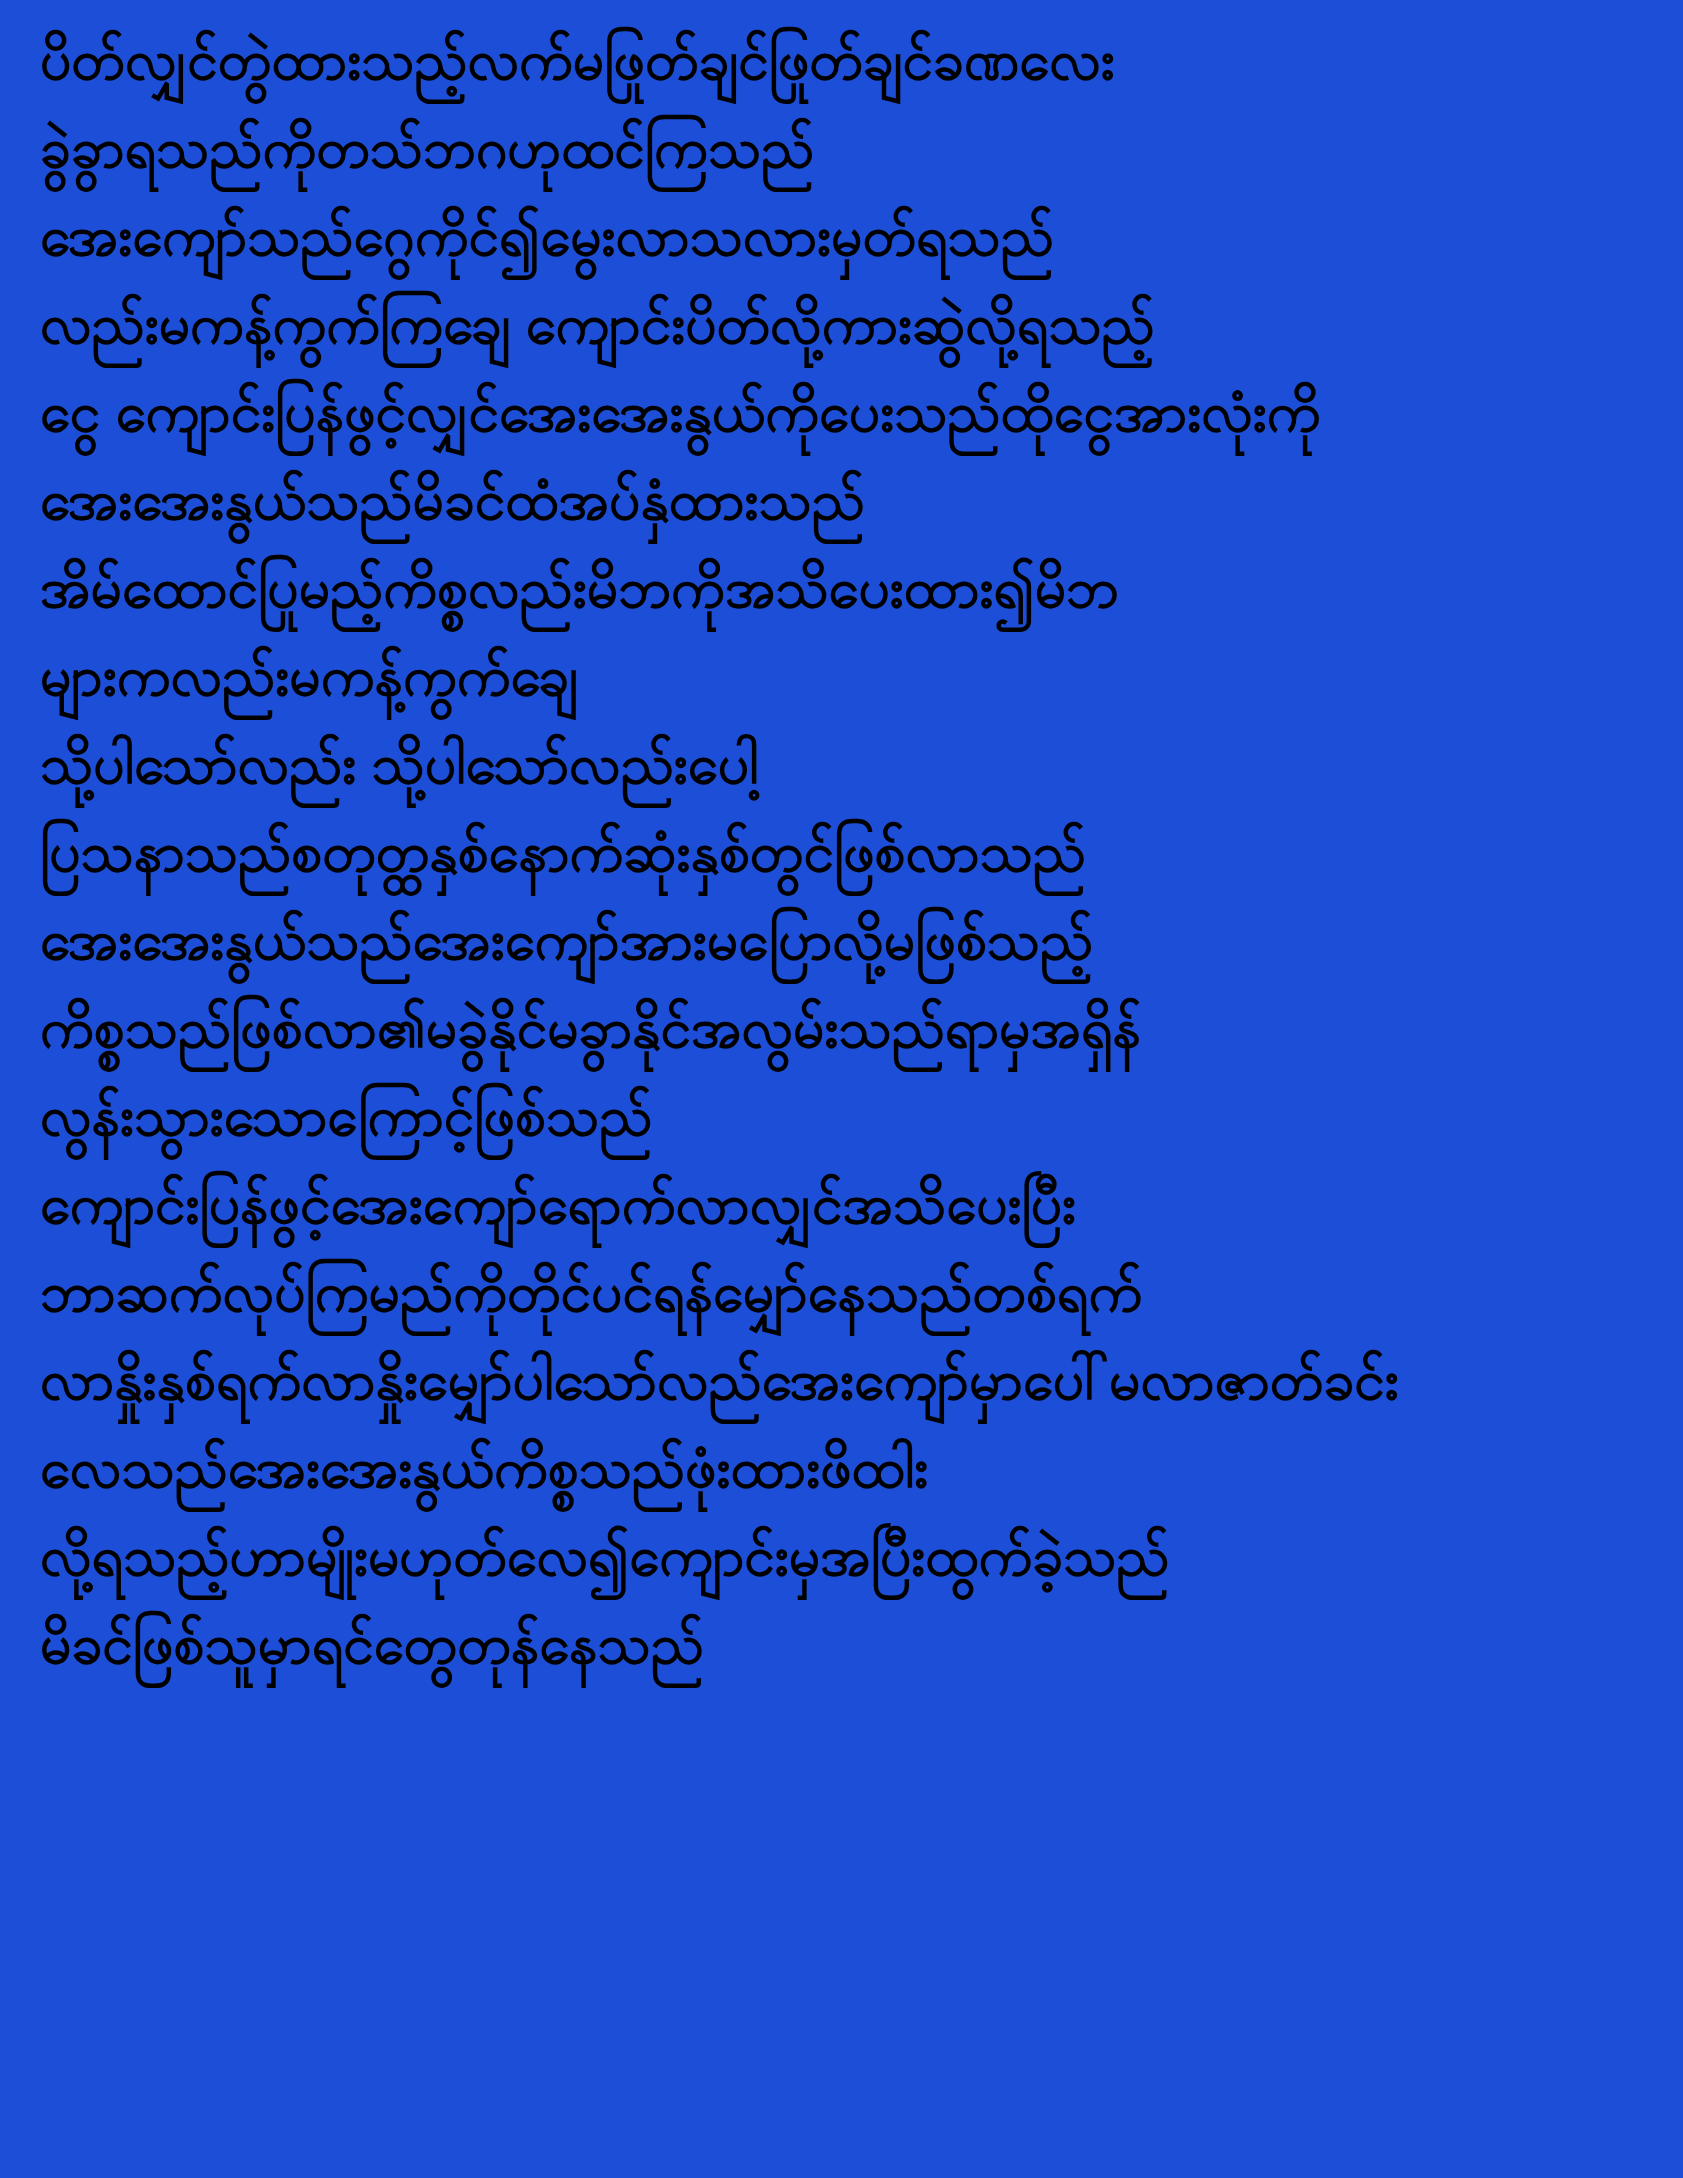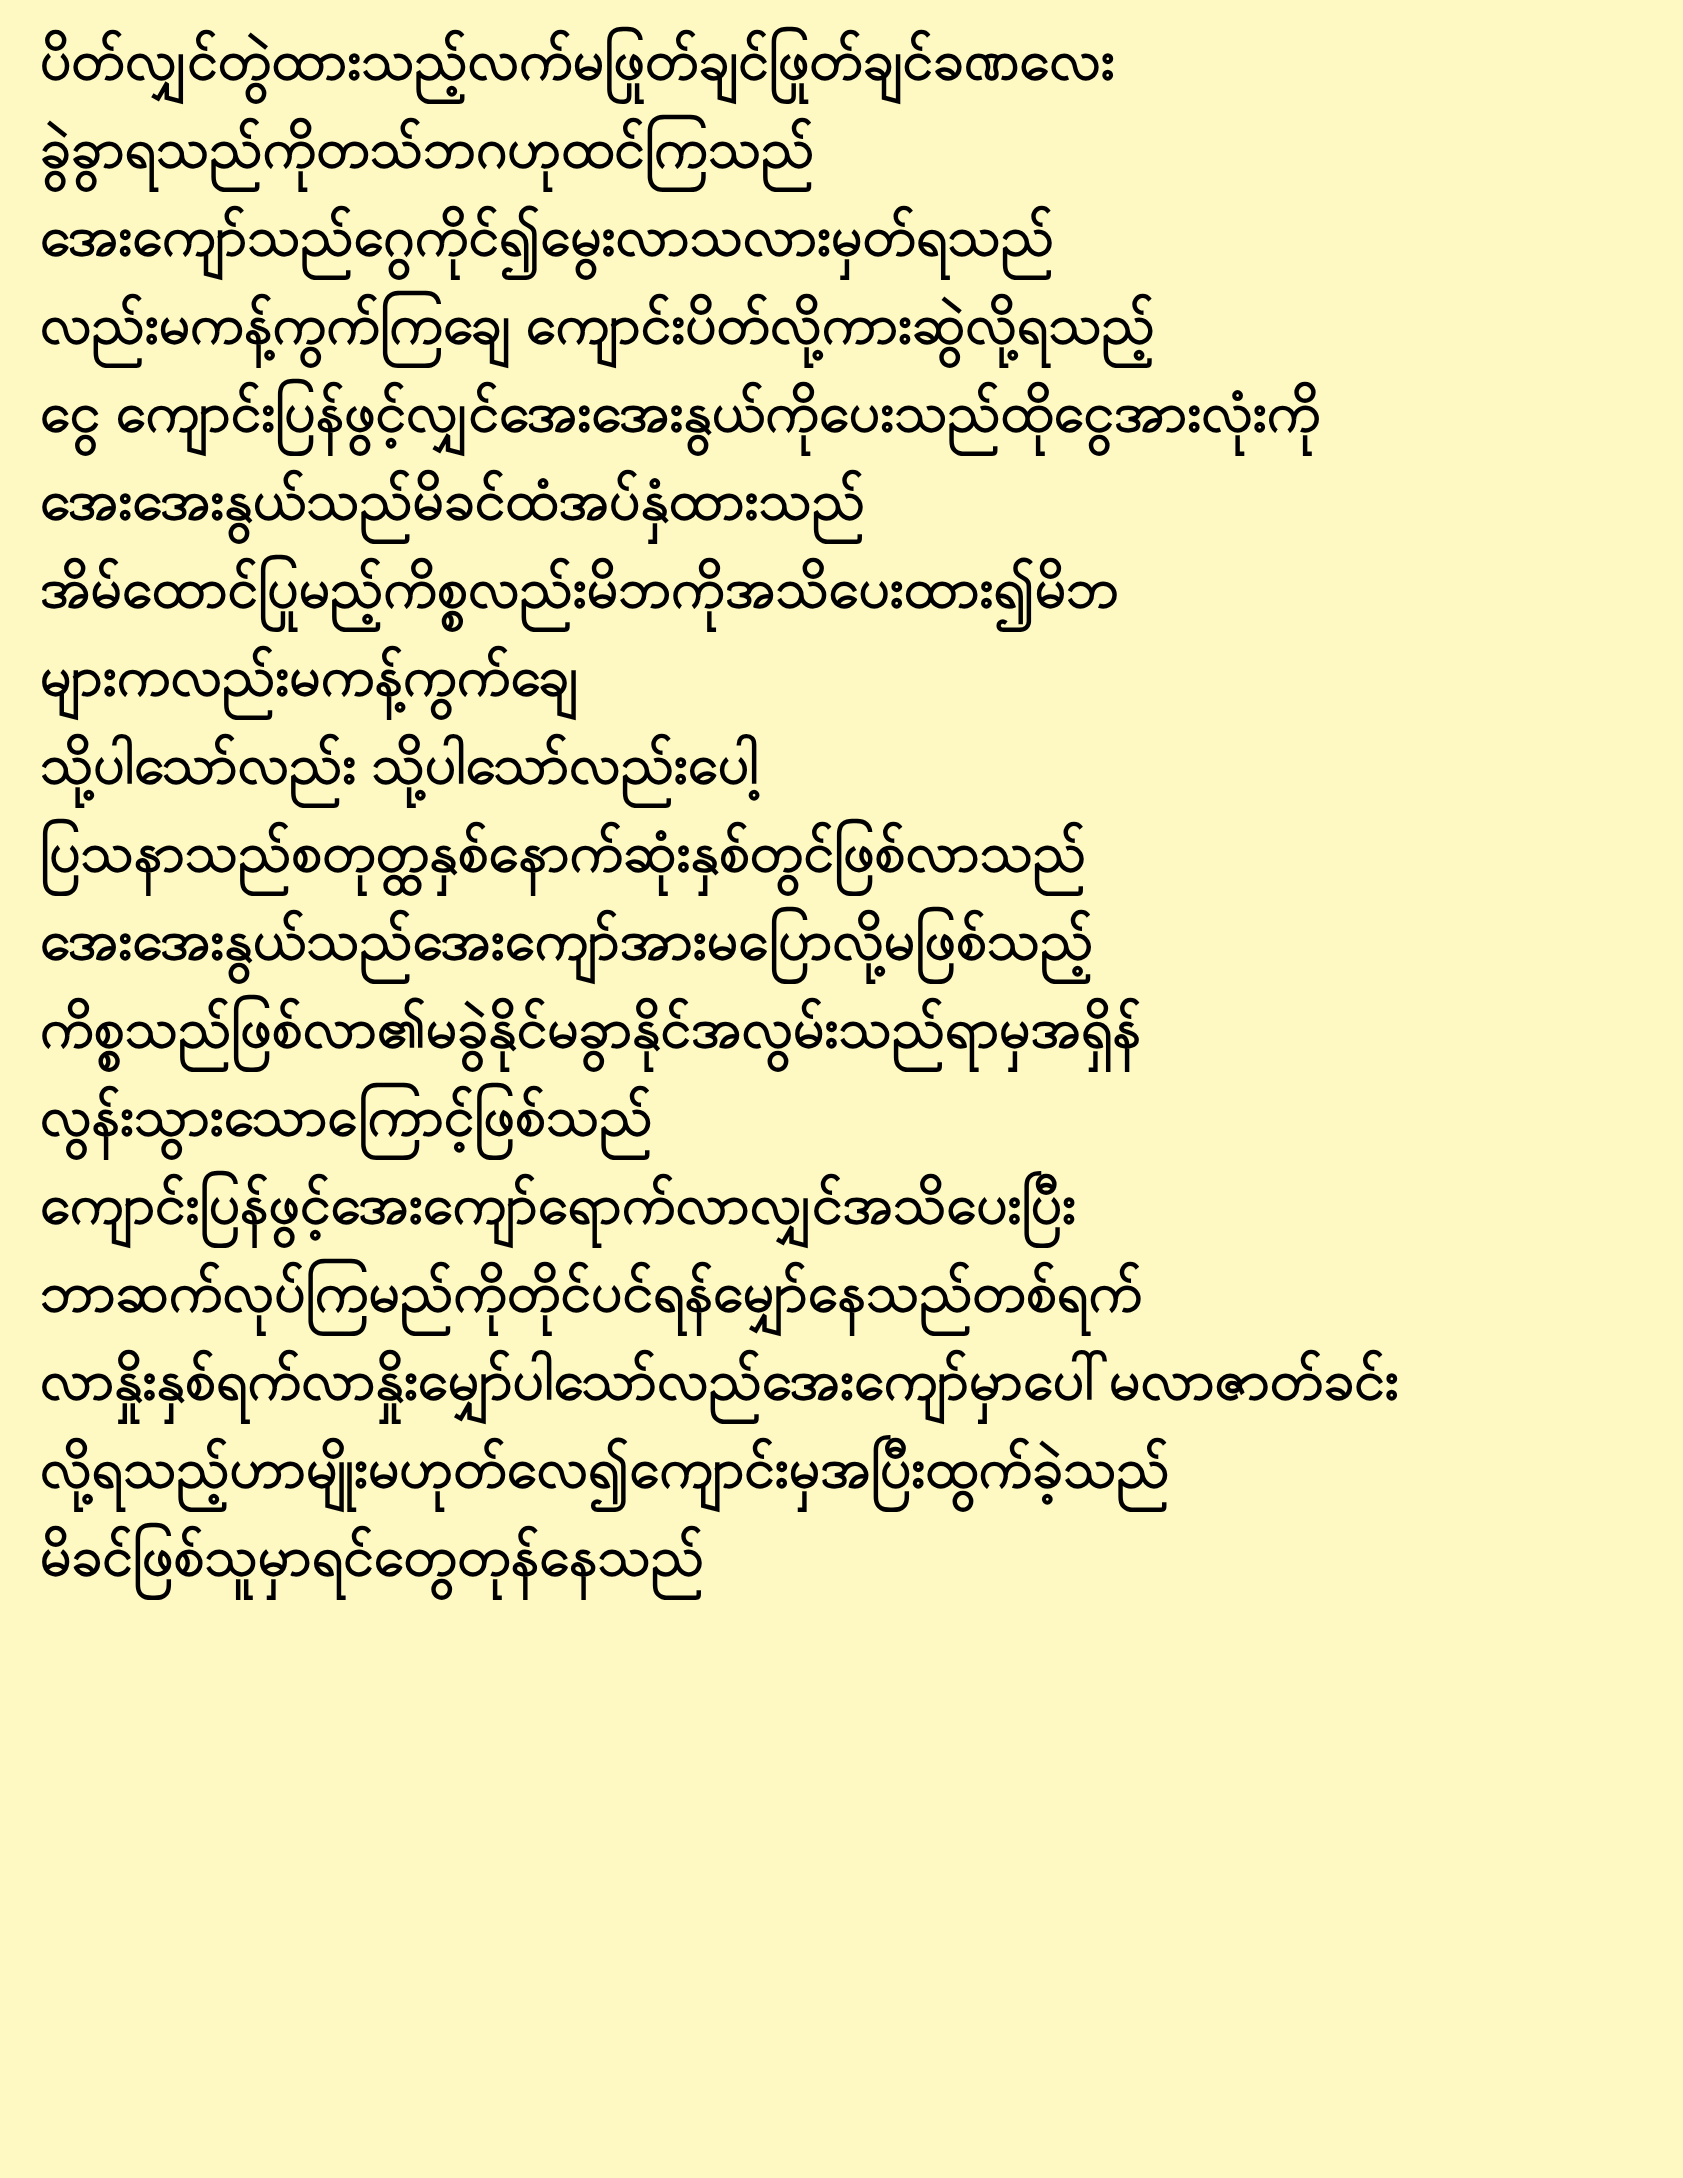--- a/index.html
+++ b/index.html
@@ -11,21 +11,21 @@
     width: 1683px;
     height: 2178px;
     overflow: hidden;
     font-family: "Liberation Sans", "DejaVu Sans", sans-serif;
   }
   .page {
     box-sizing: border-box;
     width: 1683px;
     height: 2178px;
     padding: 16px 30px 0 40px;
-    background: #fef9c3;
+    background: #1d4ed8;
   }
   .text-block {
     color: #000000;
     font-weight: 700;
     font-size: 55px;
     line-height: 88px;
     letter-spacing: 0;
     white-space: nowrap;
   }
   .text-line {
@@ -46,17 +46,18 @@
     <div class="text-line">အိမ်ထောင်ပြုမည့်ကိစ္စလည်းမိဘကိုအသိပေးထား၍မိဘ</div>
     <div class="text-line">များကလည်းမကန့်ကွက်ချေ</div>
     <div class="text-line">သို့ပါသော်လည်း သို့ပါသော်လည်းပေါ့</div>
     <div class="text-line">ပြသနာသည်စတုတ္ထနှစ်နောက်ဆုံးနှစ်တွင်ဖြစ်လာသည်</div>
     <div class="text-line">အေးအေးနွယ်သည်အေးကျော်အားမပြောလို့မဖြစ်သည့်</div>
     <div class="text-line">ကိစ္စသည်ဖြစ်လာ၏မခွဲနိုင်မခွာနိုင်အလွမ်းသည်ရာမှအရှိန်</div>
     <div class="text-line">လွန်းသွားသောကြောင့်ဖြစ်သည်</div>
     <div class="text-line">ကျောင်းပြန်ဖွင့်အေးကျော်ရောက်လာလျှင်အသိပေးပြီး</div>
     <div class="text-line">ဘာဆက်လုပ်ကြမည်ကိုတိုင်ပင်ရန်မျှော်နေသည်တစ်ရက်</div>
     <div class="text-line">လာနှိုးနှစ်ရက်လာနှိုးမျှော်ပါသော်လည်အေးကျော်မှာပေါ်မလာဇာတ်ခင်း</div>
+    <div class="text-line">လေသည်အေးအေးနွယ်ကိစ္စသည်ဖုံးထားဖိထါး</div>
     <div class="text-line">လို့ရသည့်ဟာမျိုးမဟုတ်လေ၍ကျောင်းမှအပြီးထွက်ခဲ့သည်</div>
     <div class="text-line">မိခင်ဖြစ်သူမှာရင်တွေတုန်နေသည်</div>
   </div>
 </div>
 
 
 </body></html>

